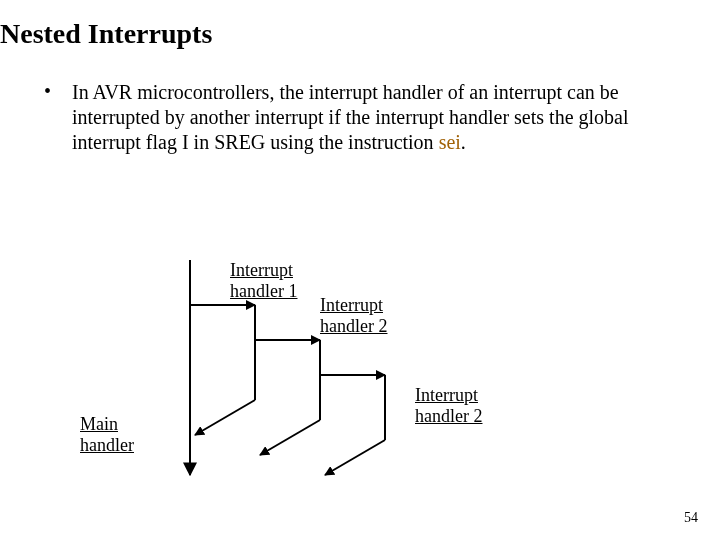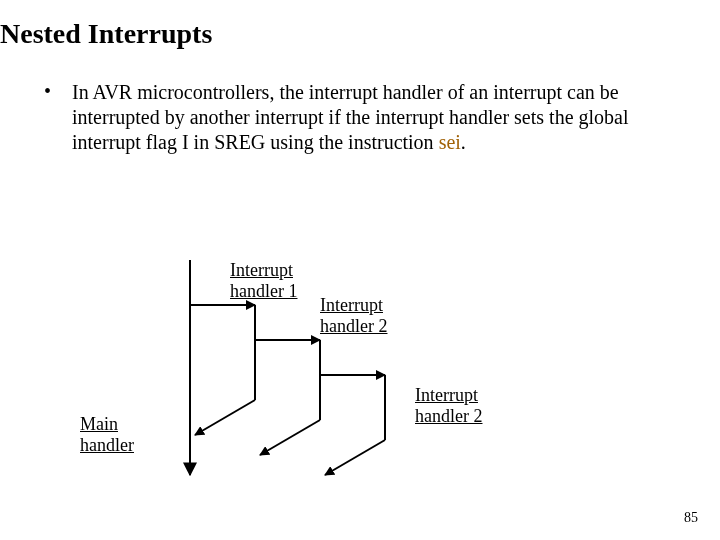--- a/index.html
+++ b/index.html
@@ -120,13 +120,13 @@
   <div class="dlabel" style="left:240px; top:35px;">
     <span>Interrupt</span><br>
     <span>handler 2</span>
   </div>
   <div class="dlabel" style="left:335px; top:125px;">
     <span>Interrupt</span><br>
     <span>handler 2</span>
   </div>
 </div>
 
-<div class="page-num">85</div>
+<div class="page-num">54</div>
 
 </body></html>

